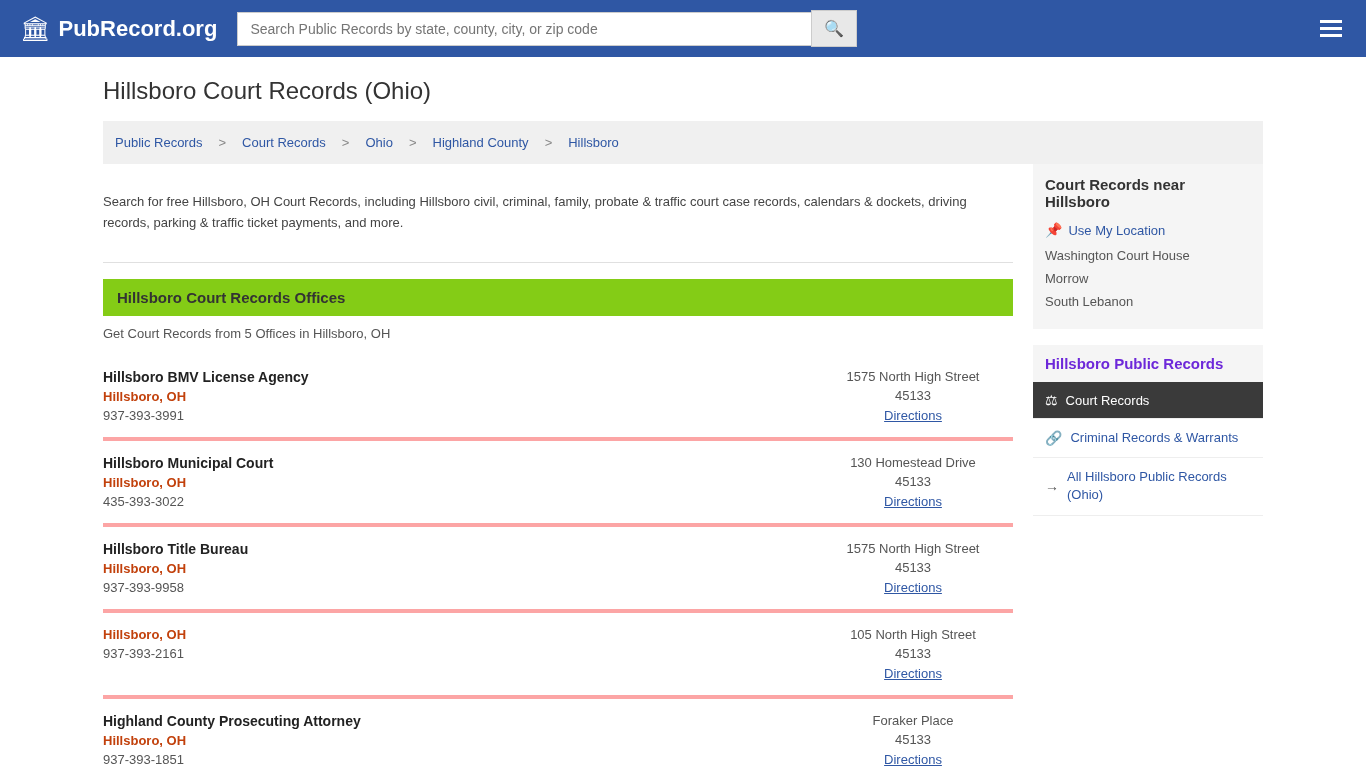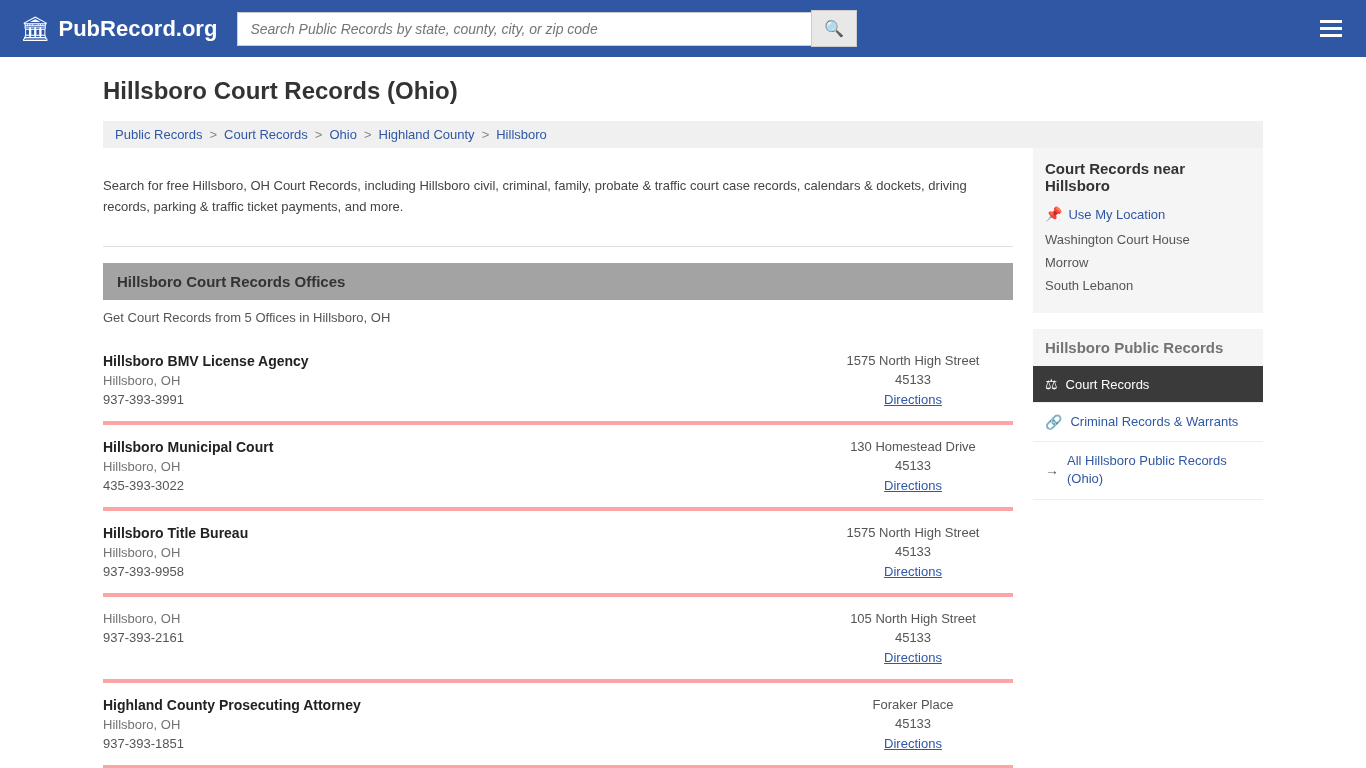--- a/index.html
+++ b/index.html
@@ -35,21 +35,20 @@
       align-items: center;
       max-width: 620px;
     }
     #search-input {
       width: 100%;
       padding: 8px 12px;
       border: 1px solid #ccc;
       border-right: none;
       font-size: 14px;
       outline: none;
-      font-style: italic;
     }
     #search-button {
       background: #e8e8e8;
       border: 1px solid #ccc;
       padding: 8px 12px;
       cursor: pointer;
       font-size: 16px;
     }
     #menu-button {
       margin-left: auto;
@@ -71,34 +70,34 @@
     }
 
     
     #main-wrapper {
       max-width: 1200px;
       margin: 0 auto;
       padding: 20px 20px;
     }
     #page-title {
       font-size: 24px;
-      font-weight: bold;
+      font-weight: normal;
       color: #333;
       margin-bottom: 16px;
     }
 
     
     #breadcrumb {
       background: #f0f0f0;
-      padding: 6px 12px;
-      font-size: 13px;
-      color: #555;
-      display: flex;
-      align-items: center;
-      gap: 7px;
+      padding: 14px 12px;
+      font-size: 13px;
+      color: #555;
+      display: flex;
+      align-items: center;
+      gap: 16px;
       flex-wrap: wrap;
     }
     .breadcrumb-link {
       color: #2f57a4;
       text-decoration: none;
       cursor: pointer;
     }
     .breadcrumb-sep { color: #888; }
 
     
@@ -119,21 +118,21 @@
     #description {
       font-size: 13px;
       color: #444;
       line-height: 1.6;
       padding: 28px 0;
       border-bottom: 1px solid #e0e0e0;
     }
 
     
     .section-header {
-      background: #a3a3a3;
+      background: #84cc16;
       padding: 10px 14px;
       font-size: 15px;
       font-weight: bold;
       color: #333;
       margin: 16px 0 10px 0;
     }
     .office-count {
       font-size: 13px;
       color: #555;
       margin-bottom: 14px;
@@ -150,22 +149,23 @@
     .office-left { flex: 1; }
     .office-right { text-align: center; min-width: 200px; }
     .office-name {
       font-weight: bold;
       font-size: 14px;
       color: #222;
       margin-bottom: 4px;
     }
     .office-city {
       font-size: 13px;
-      color: #737373;
+      color: #c2410c;
       margin-bottom: 4px;
+      font-weight: bold;
     }
     .office-phone {
       font-size: 13px;
       color: #555;
     }
     .office-address {
       font-size: 13px;
       color: #555;
       margin-bottom: 4px;
     }
@@ -208,21 +208,21 @@
       cursor: pointer;
       display: block;
       margin-bottom: 8px;
       text-decoration: none;
     }
 
     #public-records-section { margin-top: 4px; }
     #public-records-title {
       font-size: 15px;
       font-weight: bold;
-      color: #737373;
+      color: #6d28d9;
       background: #f5f5f5;
       padding: 10px 12px;
       margin-bottom: 0;
     }
     .sidebar-record-item {
       display: flex;
       align-items: center;
       gap: 8px;
       padding: 10px 12px;
       cursor: pointer;

